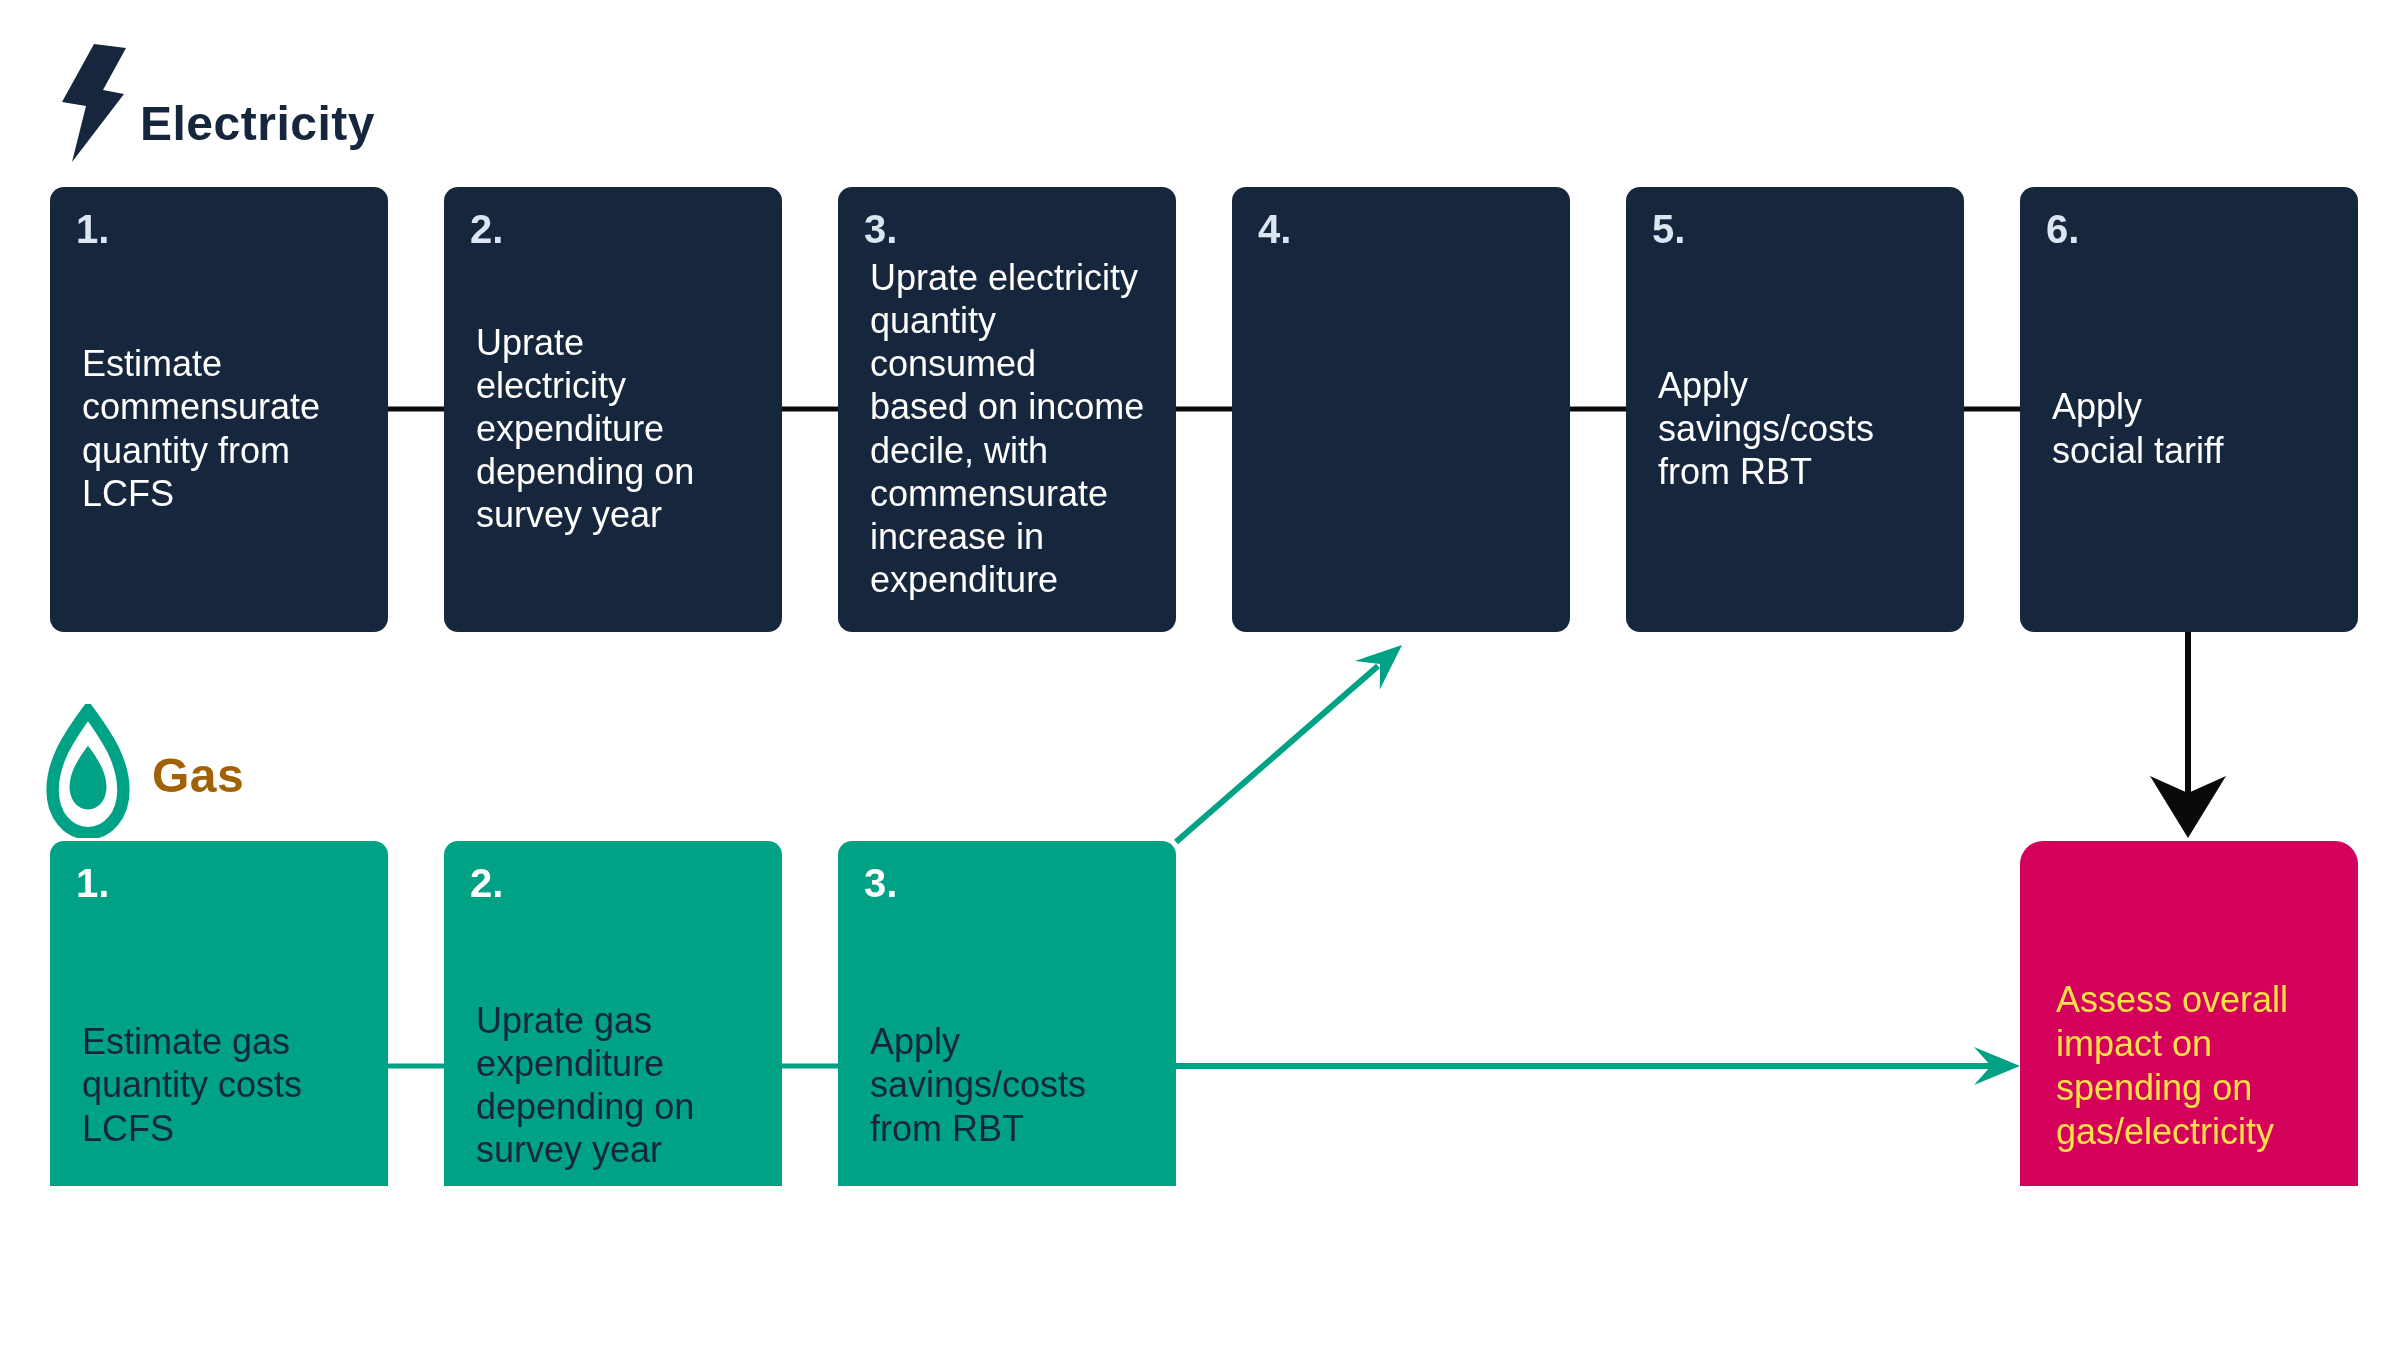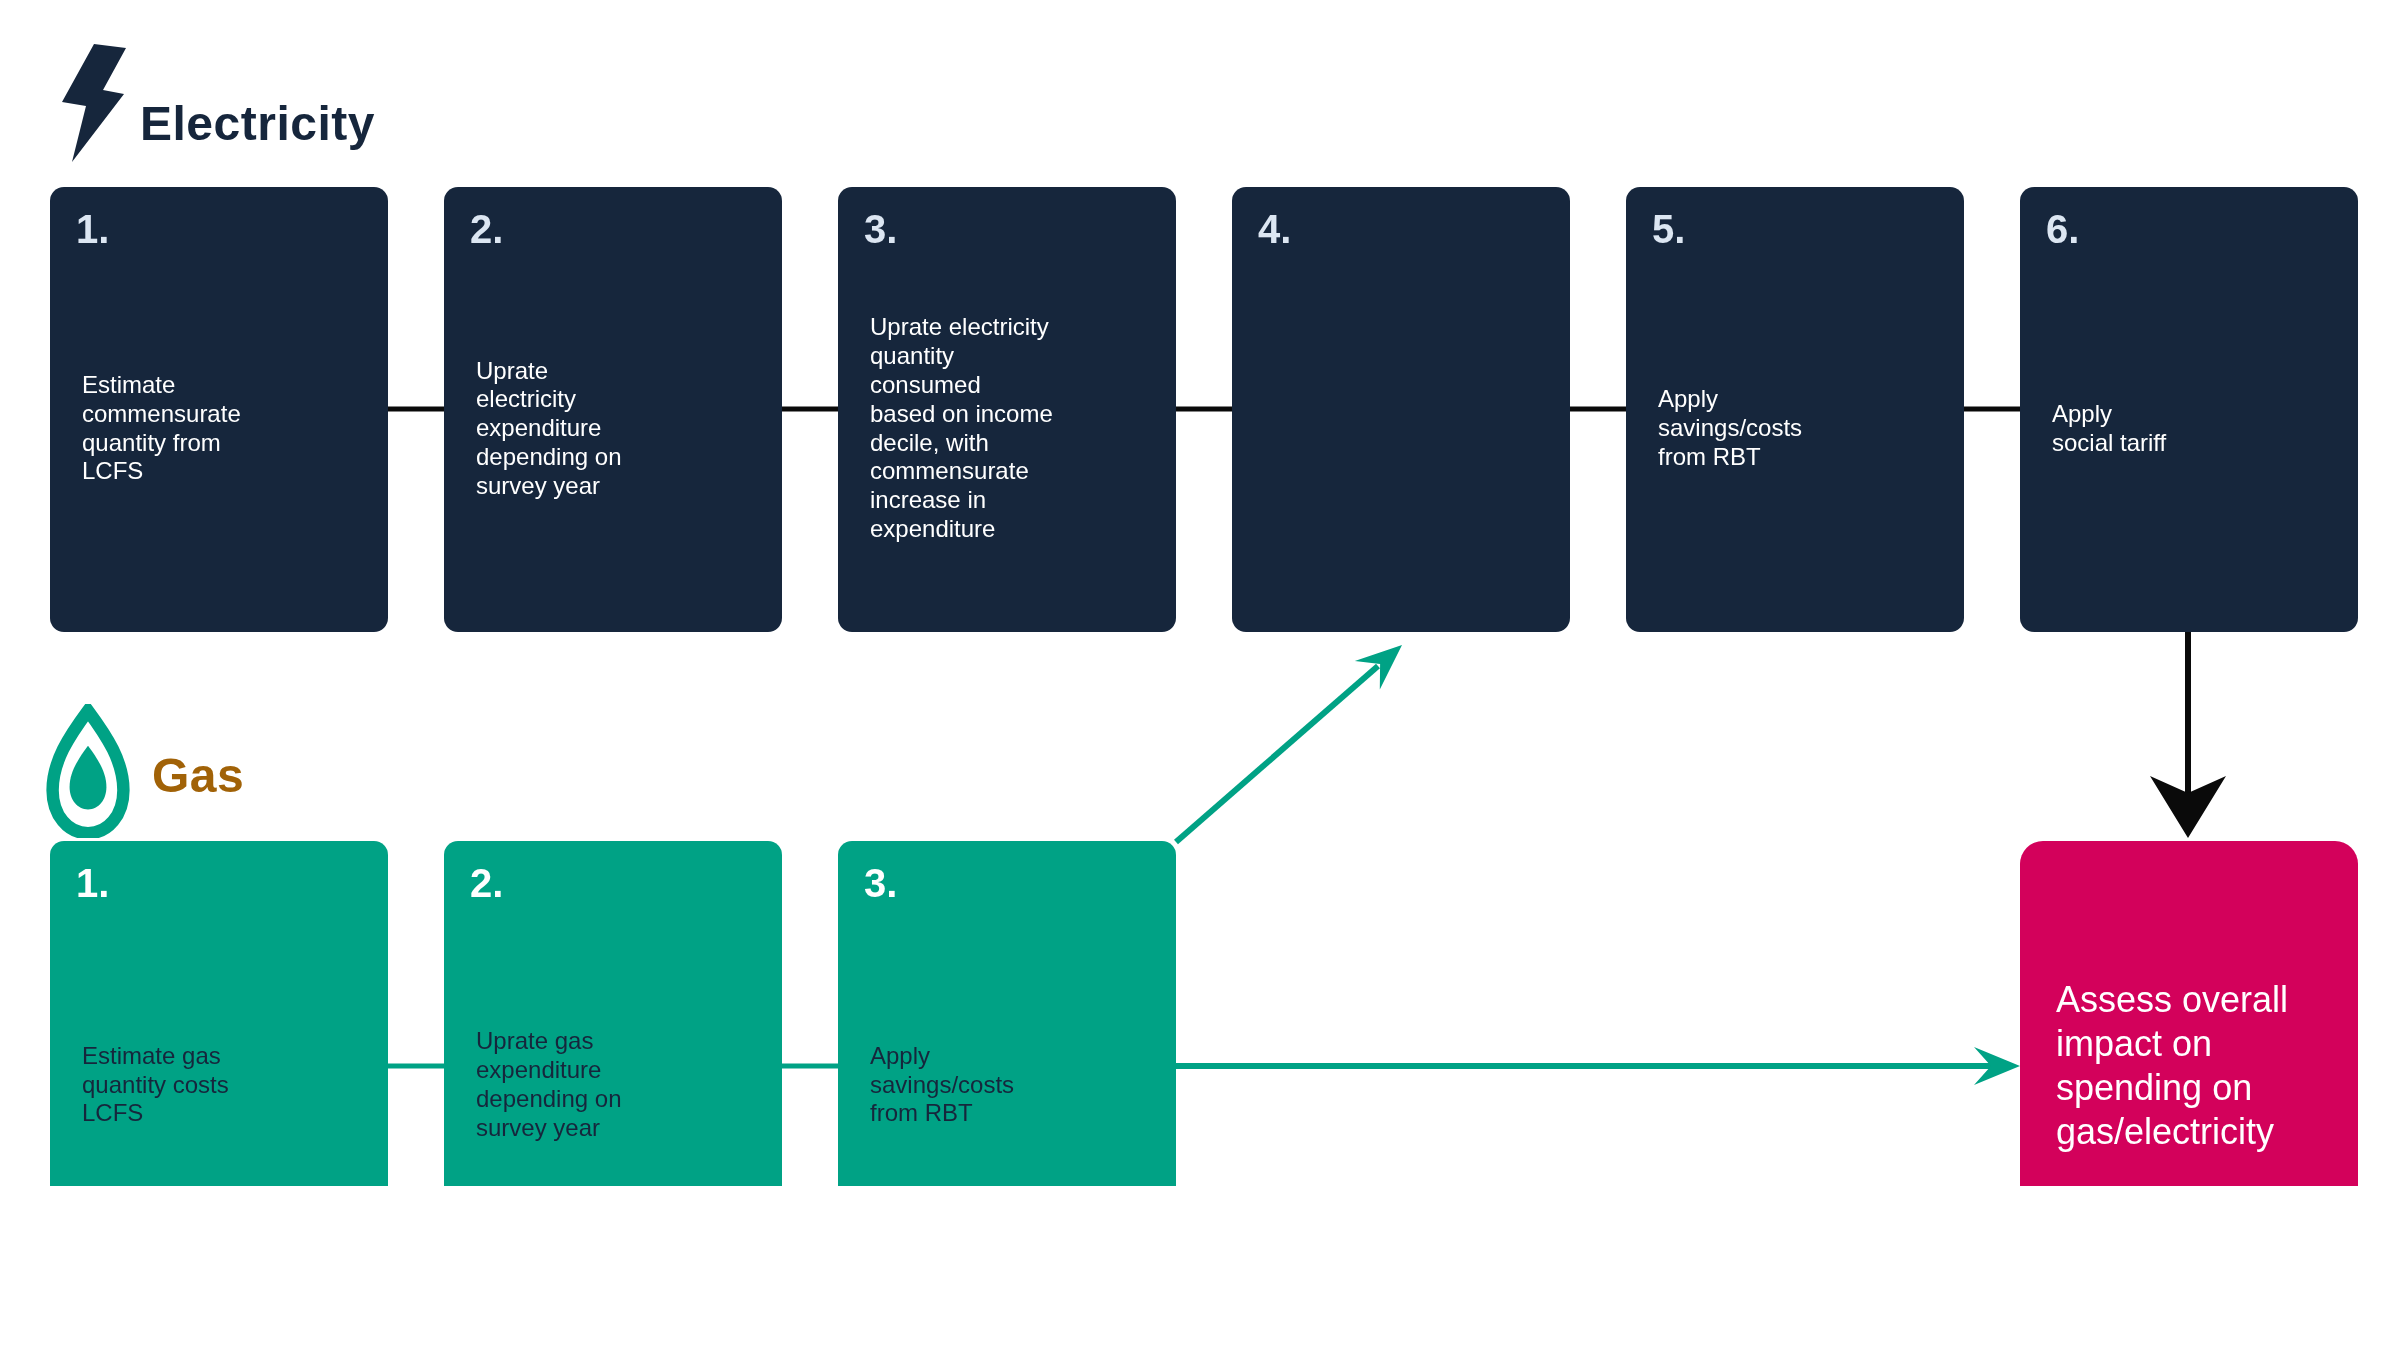--- a/index.html
+++ b/index.html
@@ -39,39 +39,39 @@
     font-weight:bold;
     line-height:1.1;
     flex:0 0 auto;
   }
   .ebox .num{color:#DCE6F2;}
   .gbox .num{color:#ffffff;}
   .body{
     flex:1 1 auto;
     display:flex;
     align-items:center;
-    font-size:24px;
+    font-size:36px;
     line-height:1.2;
     white-space:pre-line;
     padding-left:6px;
   }
   .ebox .body{color:#ffffff;}
   .gbox .body{color:#16263C;}
   .e1{left:50px;}  .e2{left:444px;} .e3{left:838px;}
   .e4{left:1232px;}.e5{left:1626px;}.e6{left:2020px;}
   .g1{left:50px;}  .g2{left:444px;} .g3{left:838px;}
 
   
   .outcome{
     position:absolute;
     left:2020px;top:841px;width:338px;height:450px;
     background:#D3015B;border-radius:23px;
     box-sizing:border-box;padding:20px 30px 20px 36px;
     display:flex;align-items:center;
-    color:#ffffff;font-size:36px;line-height:1.22;
+    color:#fde047;font-size:36px;line-height:1.22;
     white-space:pre-line;
   }
 
   
   .annotation{
     position:absolute;
     left:1292px;top:750px;width:330px;
     color:#16263C;font-size:36px;line-height:1.22;
     white-space:pre-line;
   }

